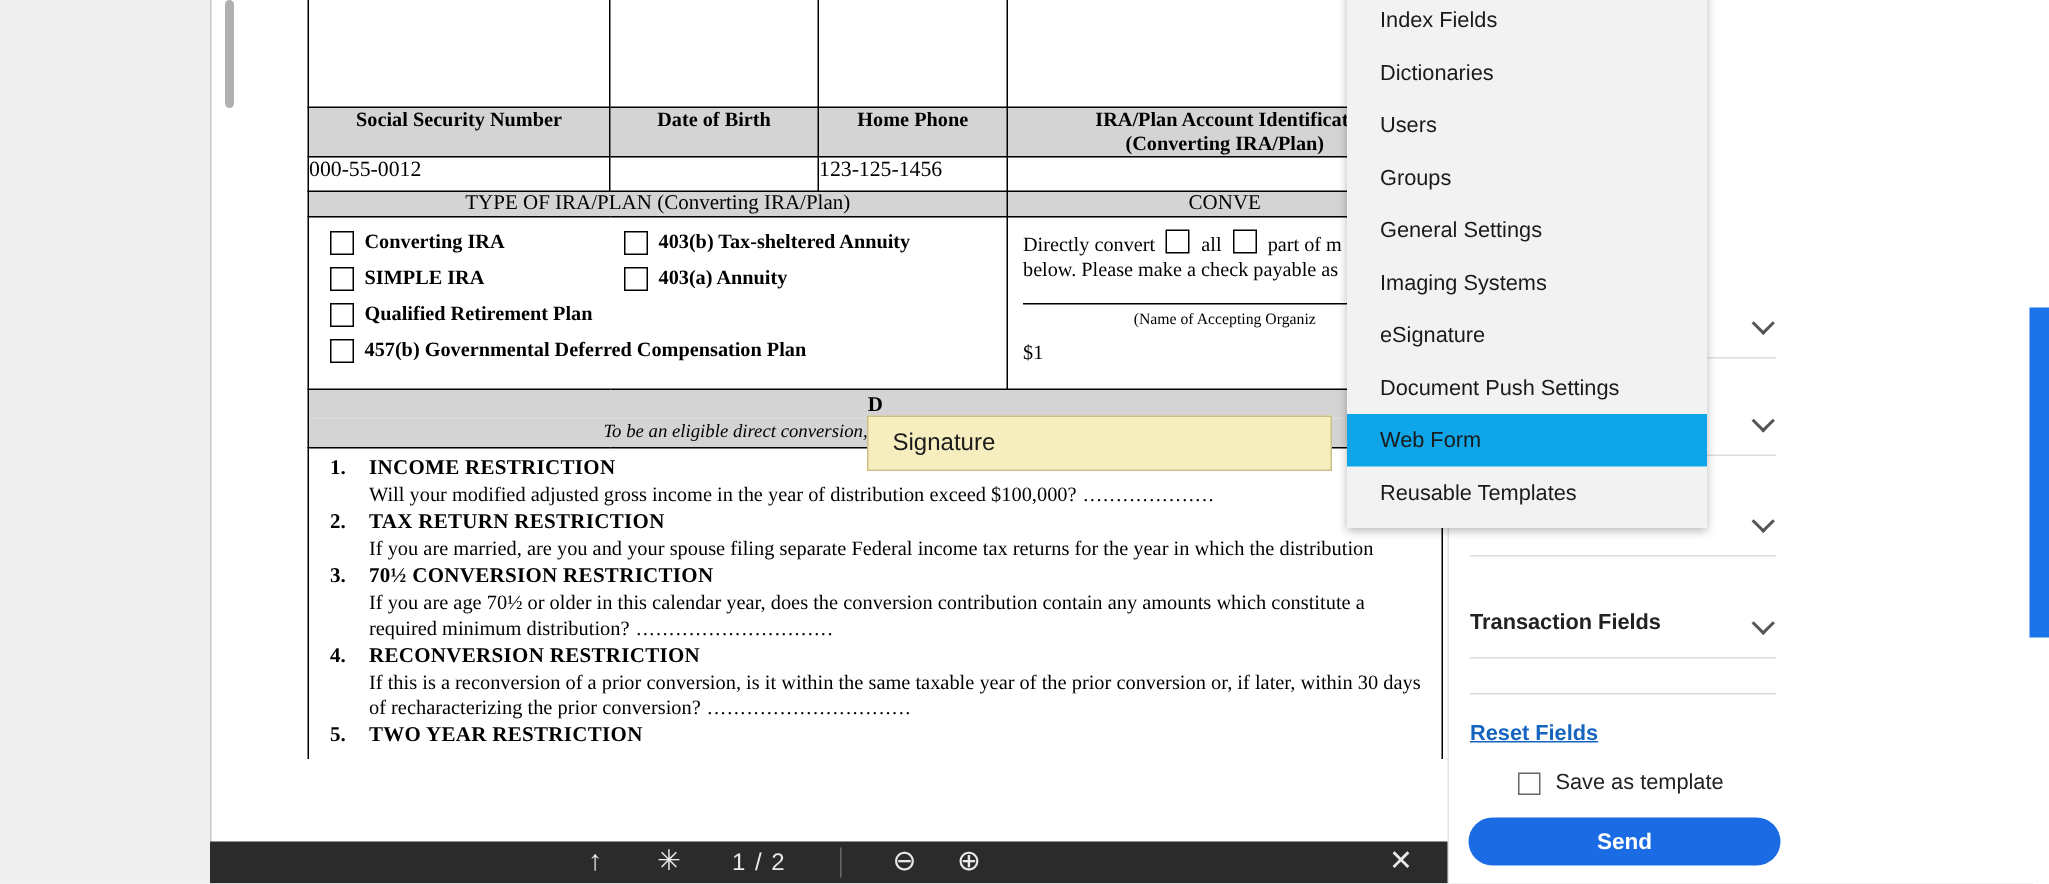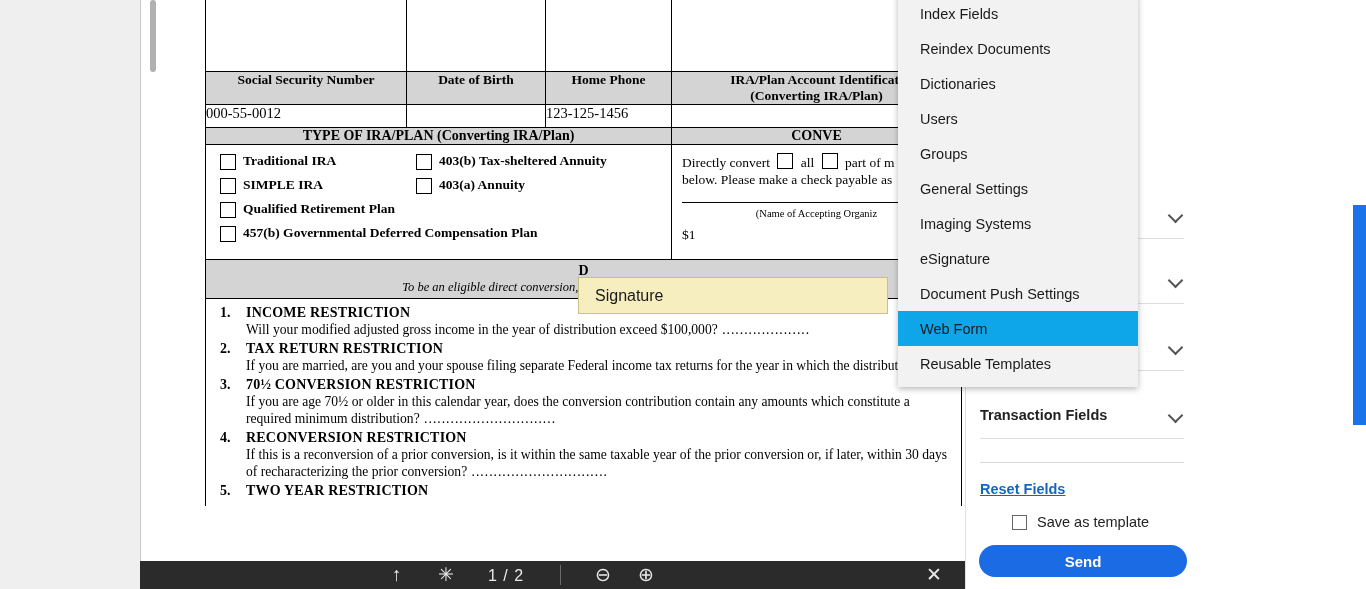--- a/index.html
+++ b/index.html
@@ -75,21 +75,21 @@
   .cell-val {
     font-size: 14.5px;
     padding: 3px 5px;
     height: 22px;
   }
   .blank-row td { height: 80px; }
 
   .sec-band {
     background: #d4d4d4;
     text-align: center;
-    font-weight: bold;
+    font-weight: normal;
     font-size: 14px;
     padding: 4px 2px;
     margin-top: 48px;
   }
 
   .chk-area {
     padding: 8px 10px 10px 14px;
     font-size: 13.5px;
   }
   .chk-line {
@@ -390,21 +390,21 @@
         <tr>
           <td class="sec-band" colspan="3">TYPE OF IRA/PLAN (Converting IRA/Plan)</td>
           <td class="sec-band">CONVE</td>
         </tr>
         <tr>
           <td colspan="3">
             <div class="chk-area">
               <div class="chk-line">
                 <div class="chk-col first">
                   <span class="chkbox"></span>
-                  <span class="chk-label">Traditional IRA</span>
+                  <span class="chk-label">Converting IRA</span>
                 </div>
                 <div class="chk-col">
                   <span class="chkbox"></span>
                   <span class="chk-label">403(b) Tax-sheltered Annuity</span>
                 </div>
               </div>
               <div class="chk-line">
                 <div class="chk-col first">
                   <span class="chkbox"></span>
                   <span class="chk-label">SIMPLE IRA</span>
@@ -530,21 +530,20 @@
 
   <div class="save-tmpl">
     <span class="box"></span>
     <span>Save as template</span>
   </div>
 
   <button class="send-btn">Send</button>
 
   <div class="menu">
     <div class="menu-item">Index Fields</div>
-    <div class="menu-item">Reindex Documents</div>
     <div class="menu-item">Dictionaries</div>
     <div class="menu-item">Users</div>
     <div class="menu-item">Groups</div>
     <div class="menu-item">General Settings</div>
     <div class="menu-item">Imaging Systems</div>
     <div class="menu-item">eSignature</div>
     <div class="menu-item">Document Push Settings</div>
     <div class="menu-item selected">Web Form</div>
     <div class="menu-item">Reusable Templates</div>
   </div>

